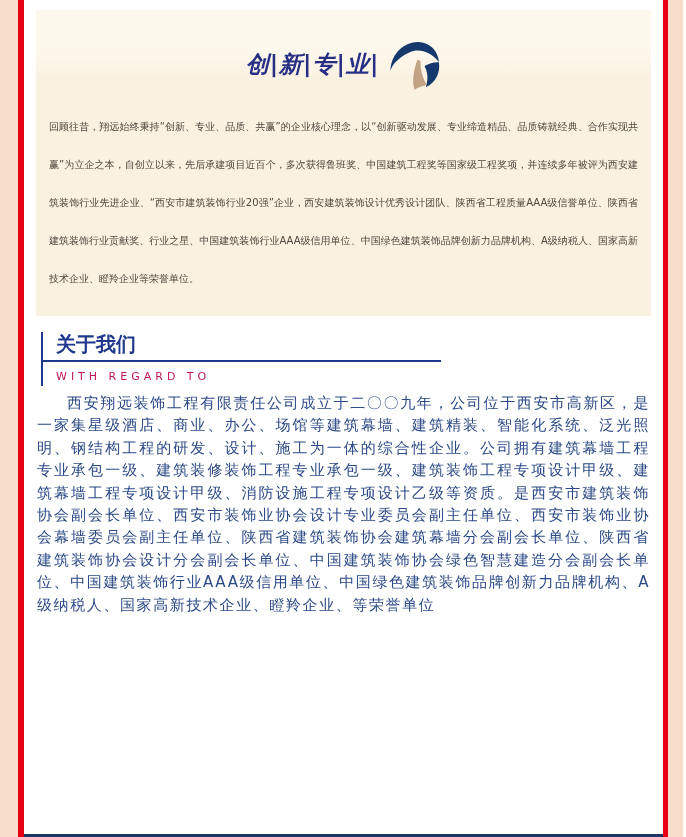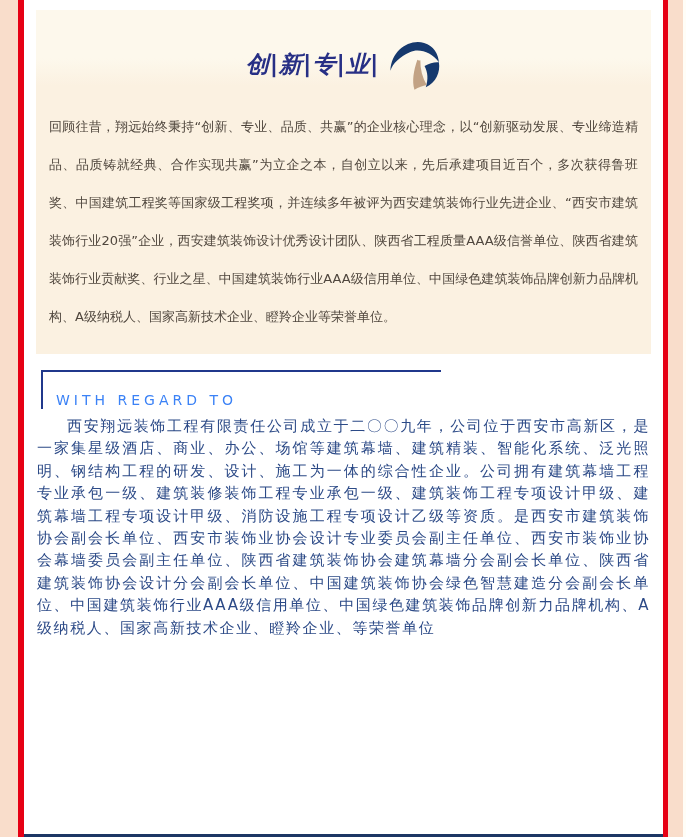--- a/index.html
+++ b/index.html
@@ -27,38 +27,38 @@
     display:flex;align-items:center;justify-content:center;gap:8px;
     height:64px;margin-bottom:6px;
   }
   .slogan{
     color:#272f85;font-weight:bold;font-style:italic;
     font-size:23px;letter-spacing:1px;white-space:nowrap;
   }
   .logo-svg{width:54px;height:60px;flex:0 0 auto;}
   .intro-p{
     margin:0;padding:6px 6px 0 6px;
-    color:#4f463d;font-size:13px;line-height:38px;
+    color:#4f463d;font-size:10px;line-height:38px;
     text-align:justify;
   }
   
   .about-header{
     margin:16px 12px 0 17px;
     border-left:2px solid #20388c;
     padding-left:13px;
   }
   .about-title-cn{
     color:#20388c;font-size:20px;font-weight:bold;line-height:24px;
   }
   .about-rule{
     height:0;border-bottom:2px solid #20388c;
     width:400px;margin:4px 0 0 -15px;
   }
   .about-title-en{
-    color:#3b82f6;font-size:14px;letter-spacing:4px;margin-top:19px;line-height:18px;
+    color:#be185d;font-size:11px;letter-spacing:4px;margin-top:6px;line-height:18px;
   }
   .about-body{
     margin:6px 13px 0 13px;
     color:#2c4a87;font-size:15px;line-height:22.4px;
     letter-spacing:1.6px;text-align:justify;text-indent:2em;
   }
   .bottom-rule{
     position:absolute;left:0;right:0;bottom:0;height:3px;background:#1d3664;
   }
 </style>
@@ -81,20 +81,21 @@
                  C37.5,59.8 42.5,58 47,57
                  C42,48 39.3,38 39.5,27.5
                  C38.3,28 37,27.8 36,27 Z" fill="#c2a284"></path>
       </svg>
     </div>
 
     <p class="intro-p">回顾往昔，翔远始终秉持“创新、专业、品质、共赢”的企业核心理念，以“创新驱动发展、专业缔造精品、品质铸就经典、合作实现共赢”为立企之本，自创立以来，先后承建项目近百个，多次获得鲁班奖、中国建筑工程奖等国家级工程奖项，并连续多年被评为西安建筑装饰行业先进企业、“西安市建筑装饰行业20强”企业，西安建筑装饰设计优秀设计团队、陕西省工程质量AAA级信誉单位、陕西省建筑装饰行业贡献奖、行业之星、中国建筑装饰行业AAA级信用单位、中国绿色建筑装饰品牌创新力品牌机构、A级纳税人、国家高新技术企业、瞪羚企业等荣誉单位。</p>
   </div>
 
   <div class="about-header">
+    <div class="about-title-cn">关于我们</div>
     <div class="about-rule"></div>
     <div class="about-title-en">WITH REGARD TO</div>
   </div>
 
   <p class="about-body">西安翔远装饰工程有限责任公司成立于二〇〇九年，公司位于西安市高新区，是一家集星级酒店、商业、办公、场馆等建筑幕墙、建筑精装、智能化系统、泛光照明、钢结构工程的研发、设计、施工为一体的综合性企业。公司拥有建筑幕墙工程专业承包一级、建筑装修装饰工程专业承包一级、建筑装饰工程专项设计甲级、建筑幕墙工程专项设计甲级、消防设施工程专项设计乙级等资质。是西安市建筑装饰协会副会长单位、西安市装饰业协会设计专业委员会副主任单位、西安市装饰业协会幕墙委员会副主任单位、陕西省建筑装饰协会建筑幕墙分会副会长单位、陕西省建筑装饰协会设计分会副会长单位、中国建筑装饰协会绿色智慧建造分会副会长单位、中国建筑装饰行业AAA级信用单位、中国绿色建筑装饰品牌创新力品牌机构、A级纳税人、国家高新技术企业、瞪羚企业、等荣誉单位</p>
 
   <div class="bottom-rule"></div>
 </div>
 
 <div class="right-edge-strip"></div>

